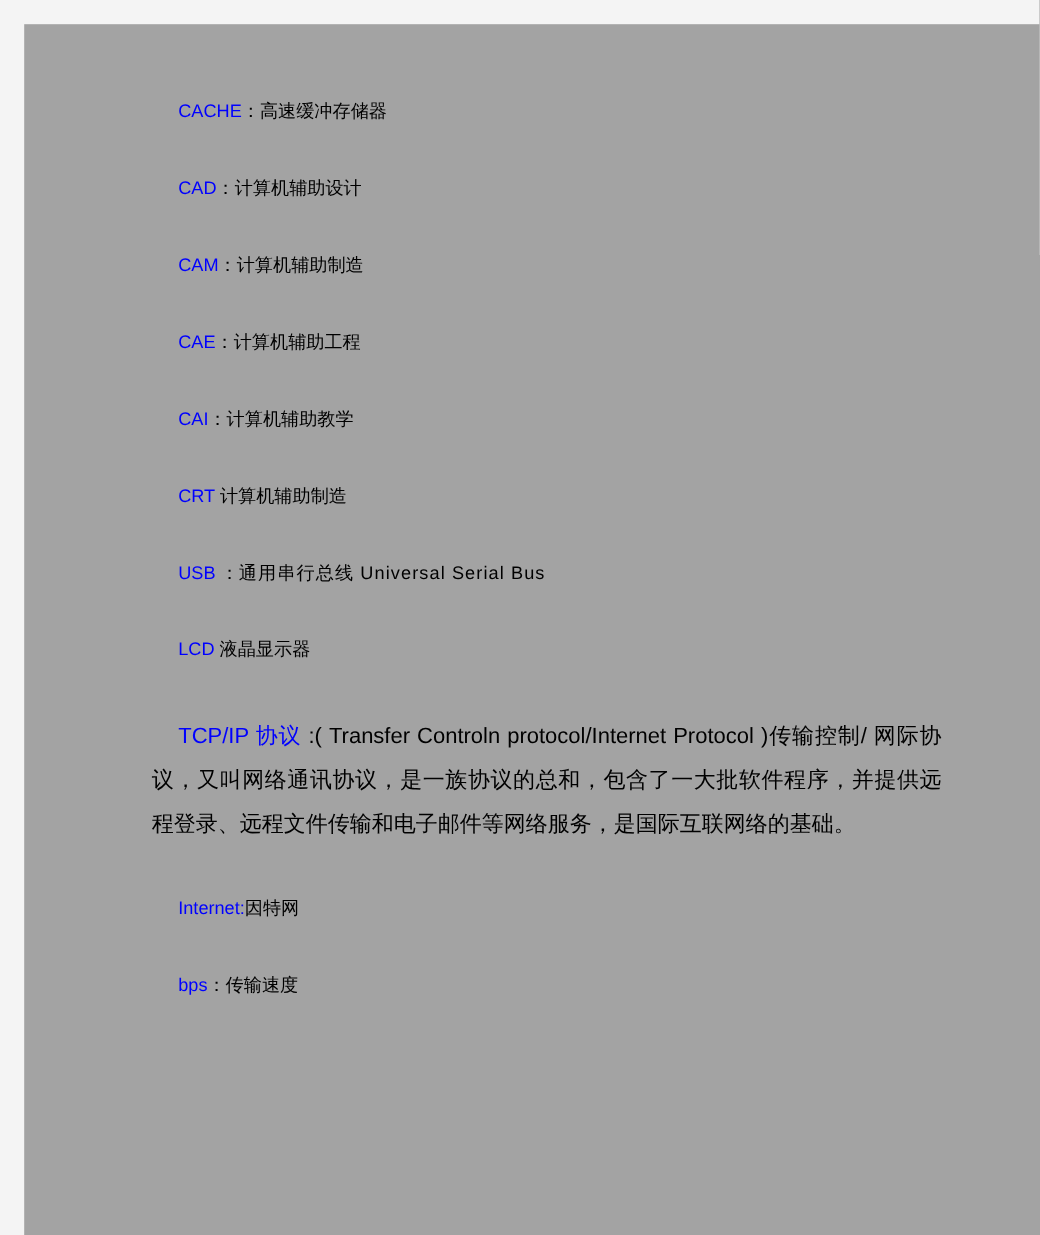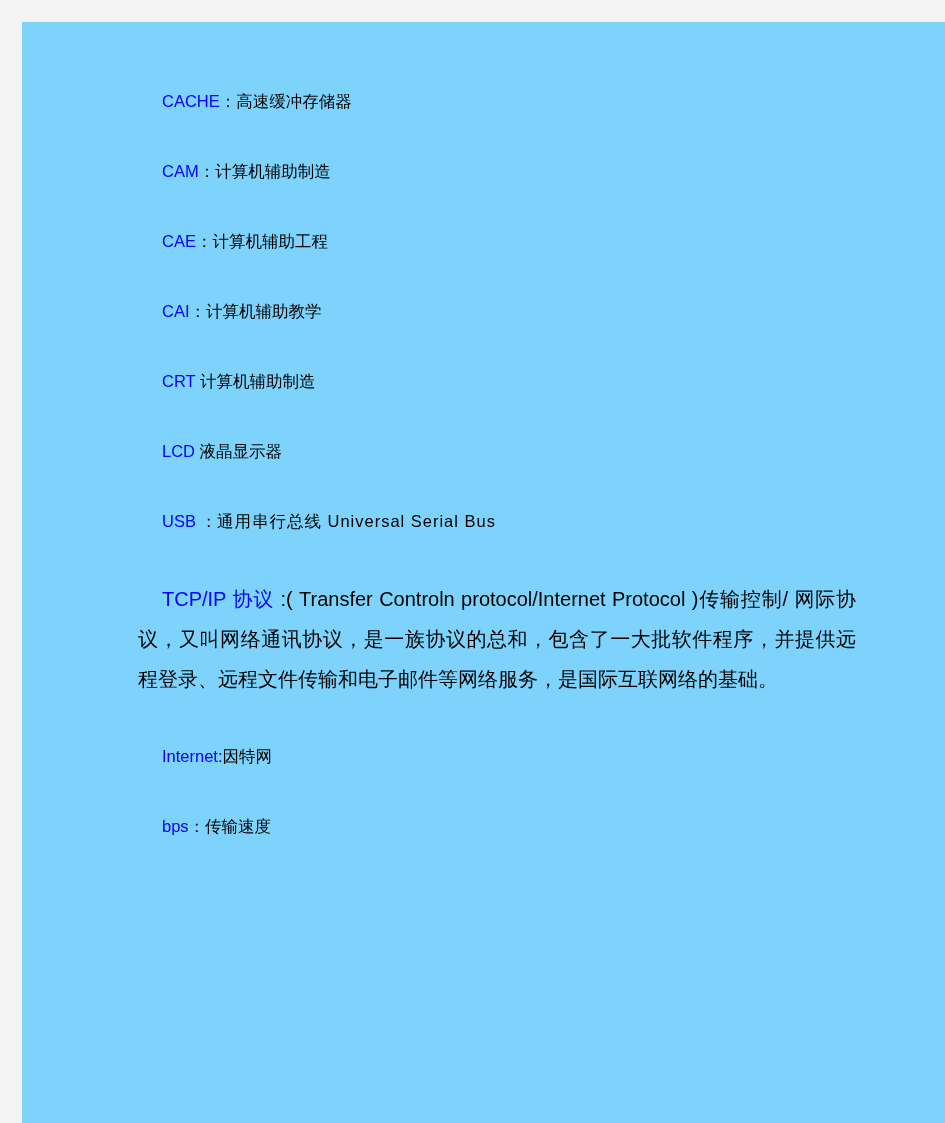--- a/index.html
+++ b/index.html
@@ -13,21 +13,21 @@
     font-family: "Liberation Sans", sans-serif;
     overflow: hidden;
   }
   
   .page-sheet {
     position: absolute;
     left: 22px;
     top: 22px;
     right: 0;
     bottom: 0;
-    background: #7dd3fc;
+    background: #a3a3a3;
     text-decoration: underline;
   }
   .content {
     position: absolute;
     left: 116px;      
     top: 68px;
     width: 718px;
   }
   .entry {
     margin: 0 0 46px 0;
@@ -70,44 +70,47 @@
 </head>
 <body>
 
 <div class="page-sheet">
   <div class="content">
 
     <p class="entry">
       <span class="term">CACHE</span><span class="sep">：</span><span class="def">高速缓冲存储器</span>
     </p>
 
+    <p class="entry">
+      <span class="term">CAD</span><span class="sep">：</span><span class="def">计算机辅助设计</span>
+    </p>
 
 
     <p class="entry">
       <span class="term">CAM</span><span class="sep">：</span><span class="def">计算机辅助制造</span>
     </p>
 
     <p class="entry">
       <span class="term">CAE</span><span class="sep">：</span><span class="def">计算机辅助工程</span>
     </p>
 
     <p class="entry">
       <span class="term">CAI</span><span class="sep">：</span><span class="def">计算机辅助教学</span>
     </p>
 
     <p class="entry">
       <span class="term">CRT</span><span class="sep"> </span><span class="def">计算机辅助制造</span>
     </p>
 
     <p class="entry">
-      <span class="term">LCD</span><span class="sep"> </span><span class="def">液晶显示器</span>
+      <span class="term">USB</span><span class="sep"> ：</span><span class="def spaced">通用串行总线 Universal Serial Bus</span>
     </p>
 
     <p class="entry">
-      <span class="term">USB</span><span class="sep"> ：</span><span class="def spaced">通用串行总线 Universal Serial Bus</span>
+      <span class="term">LCD</span><span class="sep"> </span><span class="def">液晶显示器</span>
     </p>
 
     <p class="para">
       <span class="term">TCP/IP 协议</span><span class="def"> :( Transfer Controln protocol/Internet Protocol )传输控制/ 网际协议，又叫网络通讯协议，是一族协议的总和，包含了一大批软件程序，并提供远程登录、远程文件传输和电子邮件等网络服务，是国际互联网络的基础。</span>
     </p>
 
     <p class="entry">
       <span class="term">Internet:</span><span class="sep"></span><span class="def">因特网</span>
     </p>
 

